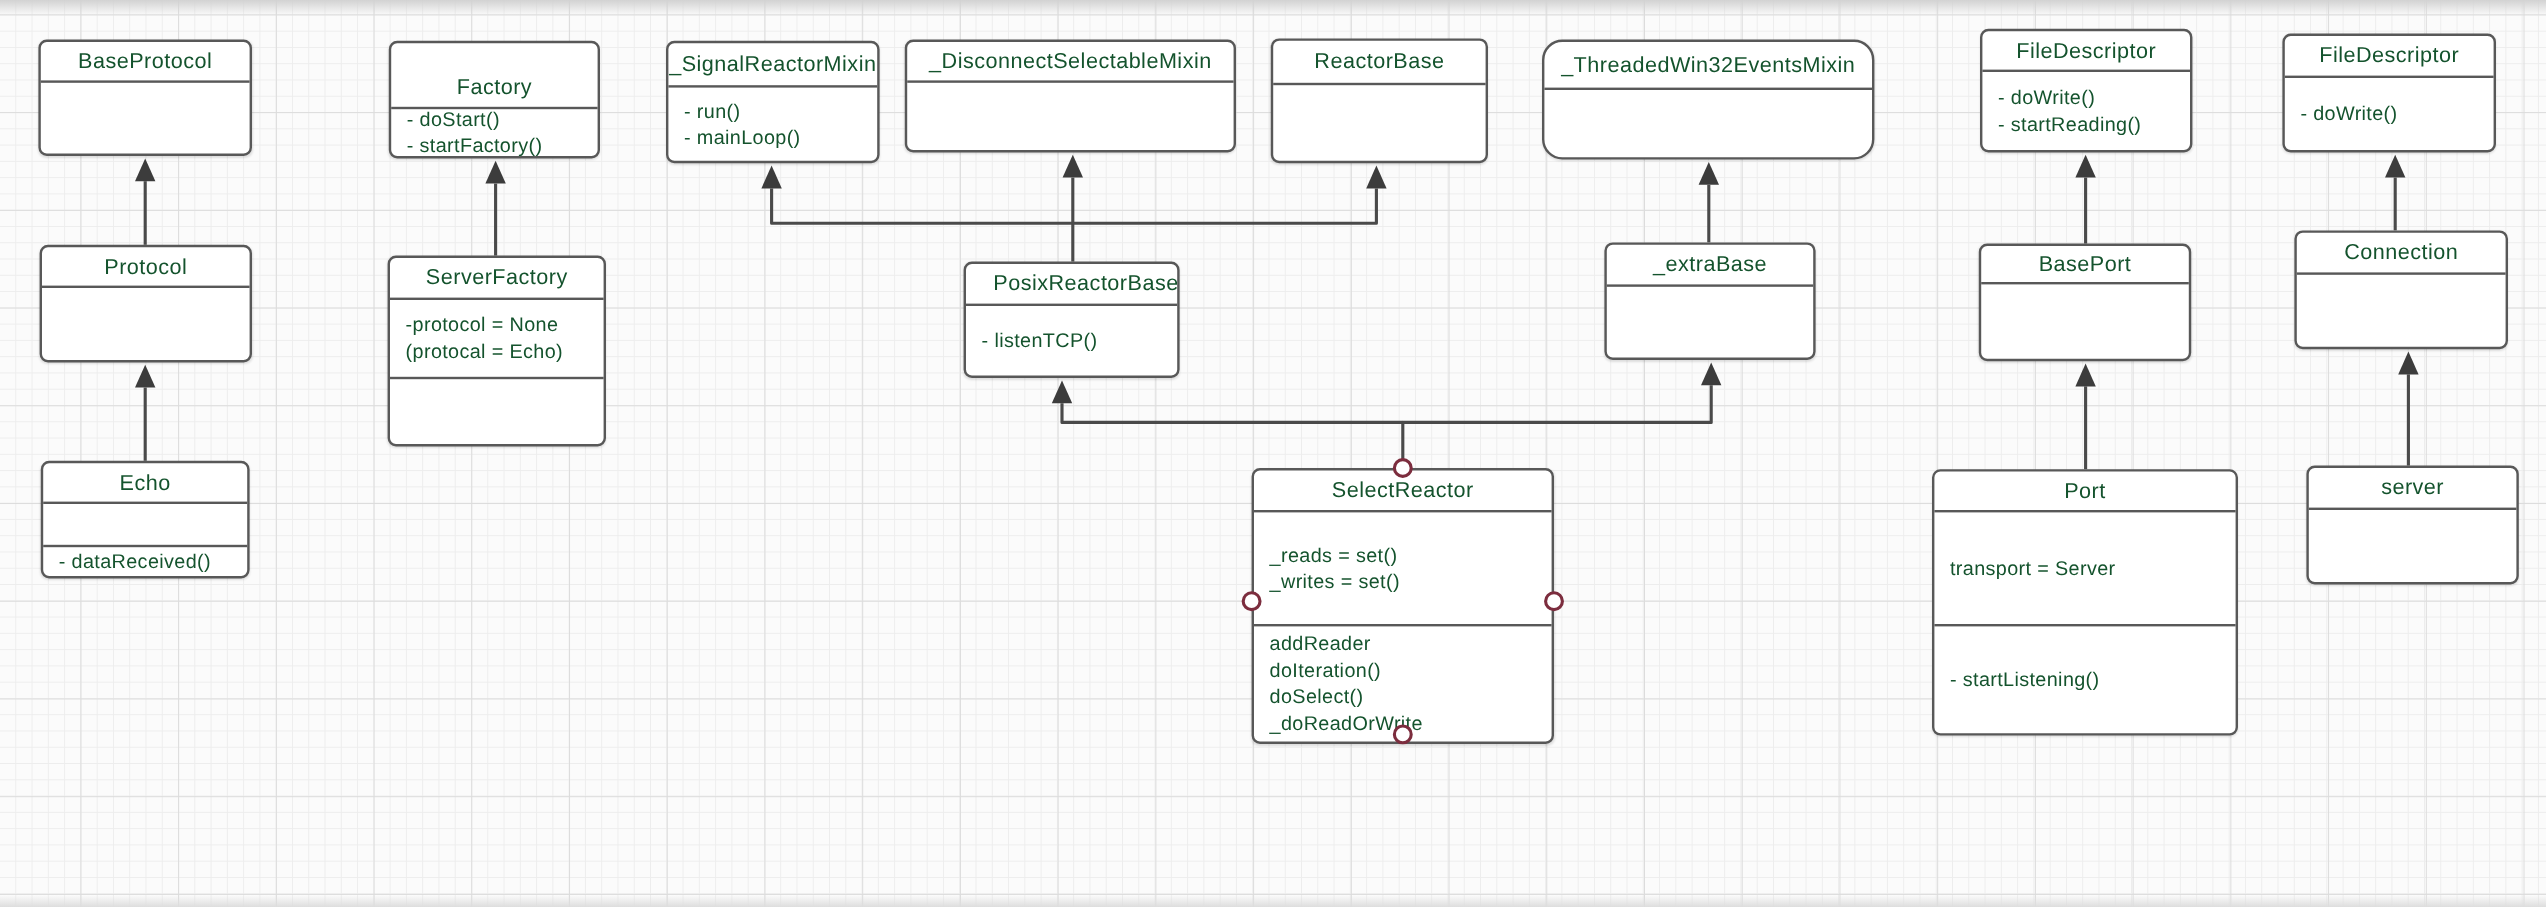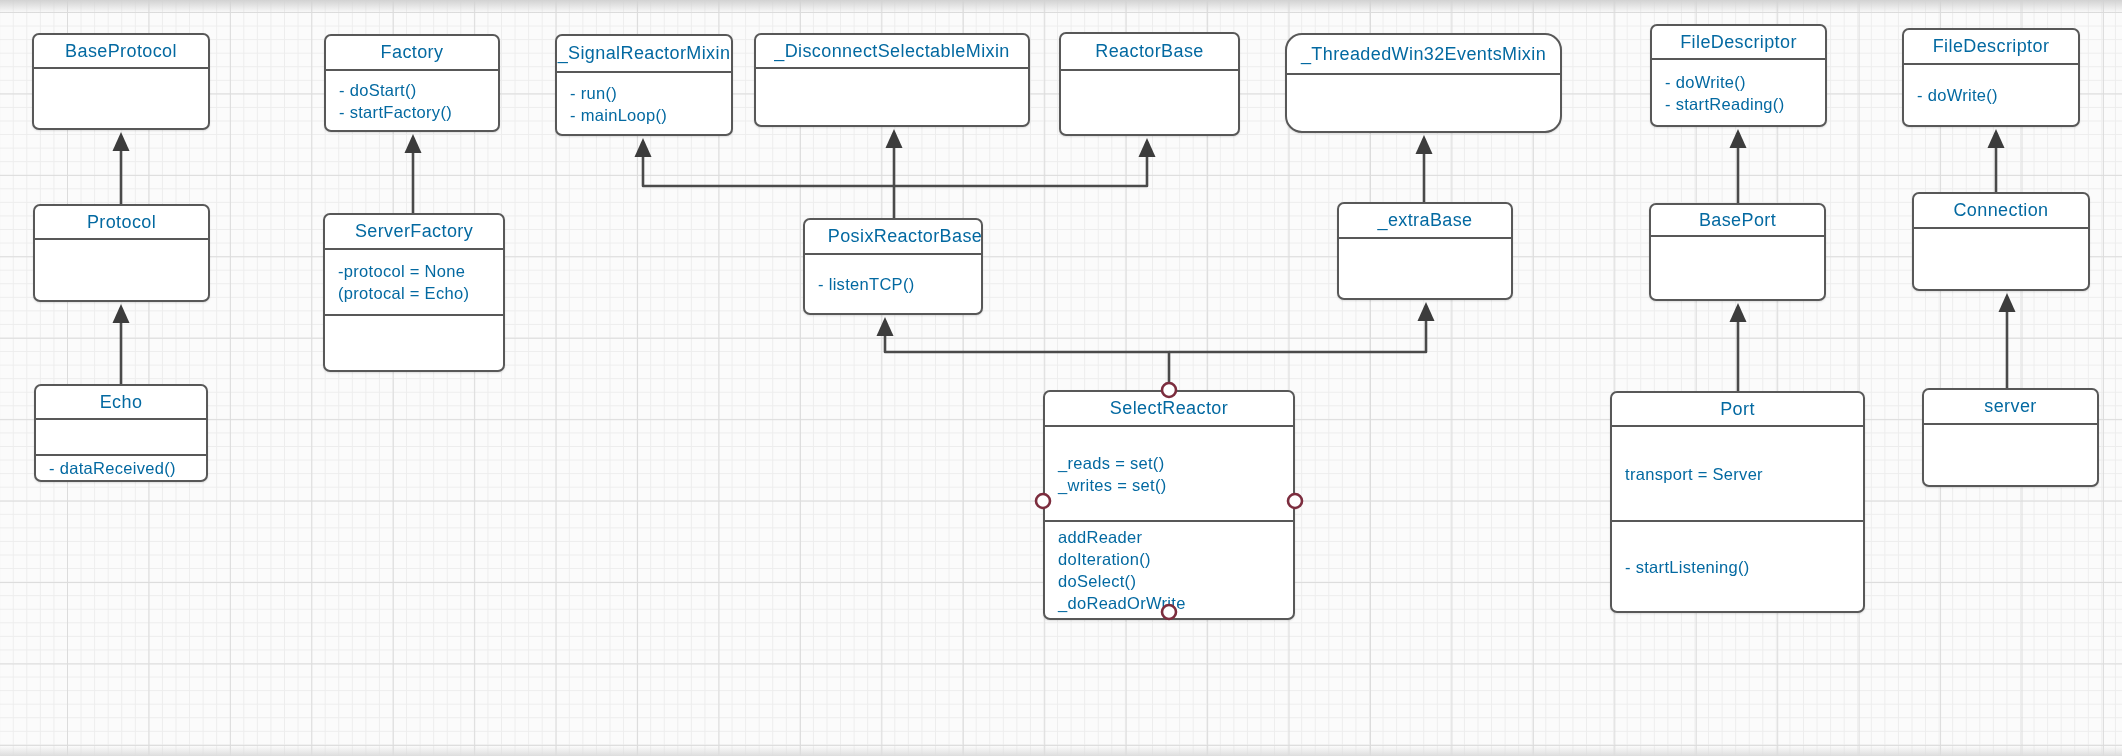--- a/index.html
+++ b/index.html
@@ -35,21 +35,21 @@
   svg.layer.above{z-index:3;pointer-events:none;}
   .uml-class{
     position:absolute;
     box-sizing:border-box;
     background:#ffffff;
     border:2.6px solid #585858;
     border-radius:7px;
     box-shadow:0 1px 2px rgba(0,0,0,0.12);
     display:flex;flex-direction:column;
     z-index:2;
-    color:#0369a1;
+    color:#14532d;
   }
   .uml-title{
     box-sizing:border-box;
     flex:0 0 auto;
     border-bottom:2.6px solid #585858;
     display:flex;align-items:center;justify-content:center;
     font-size:18px;letter-spacing:0.4px;
     white-space:nowrap;overflow:hidden;
   }
   .uml-section{
@@ -143,21 +143,21 @@
     <div class="uml-class" style="left: 34px; top: 384px; width: 174px; height: 98px;">
       <div class="uml-title" style="height: 34px;">
         <span>Echo</span>
       </div>
       <div class="uml-section" style="flex: 0 0 34px;"></div>
       <div class="uml-section bordered" style="flex: 1 1 auto;">
         <div class="uml-line">- dataReceived()</div>
       </div>
     </div>
     <div class="uml-class" style="left: 324px; top: 34px; width: 176px; height: 98px;">
-      <div class="uml-title" style="height: 35px;">
+      <div class="uml-title" style="height: 35px; margin-top: 20px;">
         <span>Factory</span>
       </div>
       <div class="uml-section" style="flex: 1 1 auto;">
         <div class="uml-line">- doStart()</div>
         <div class="uml-line">- startFactory()</div>
       </div>
     </div>
     <div class="uml-class" style="left: 323px; top: 213px; width: 182px; height: 159px;">
       <div class="uml-title" style="height: 35px;">
         <span>ServerFactory</span>

